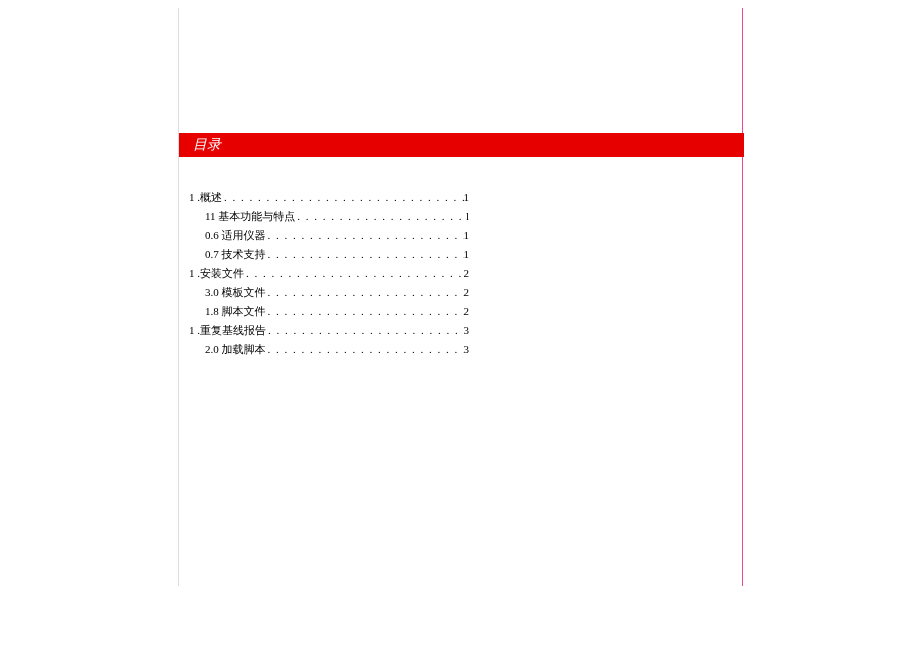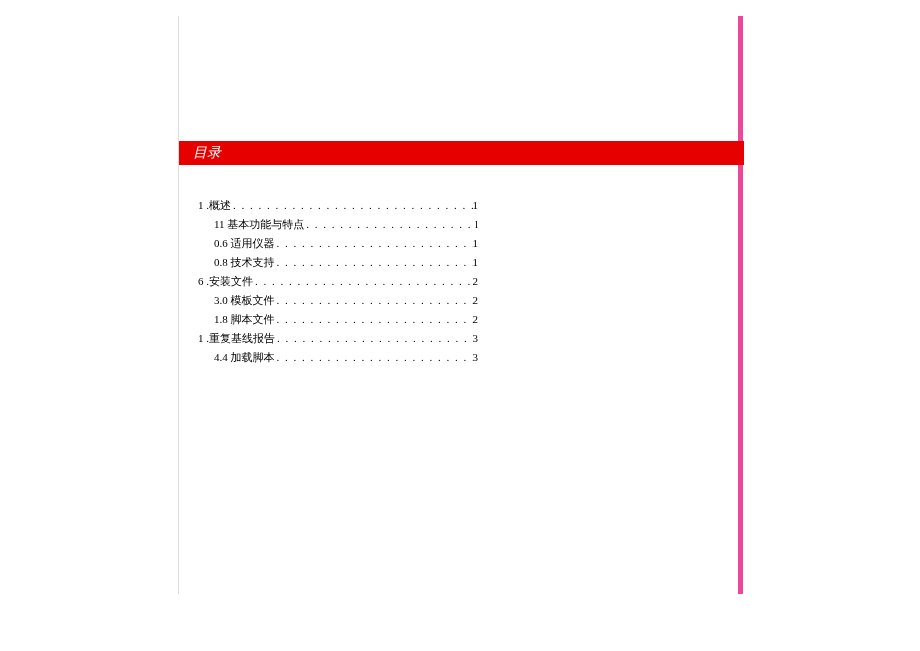--- a/index.html
+++ b/index.html
@@ -12,26 +12,26 @@
       height: 651px;
       background: #fff;
       font-family: "SimSun", "宋体", serif;
       font-size: 12px;
       color: #000;
       position: relative;
     }
     .page-container {
       position: absolute;
       left: 178px;
-      top: 16px;
+      top: 8px;
       width: 565px;
       height: 578px;
       background: #fff;
       border-left: 1px solid #ddd;
-      border-right: 5px solid #ec4899;
+      border-right: 1px solid #ec4899;
     }
     .header-bar {
       position: absolute;
       top: 125px;
       left: 0;
       width: 565px;
       height: 24px;
       background: #e60000;
       display: flex;
       align-items: center;
@@ -42,21 +42,20 @@
       font-style: italic;
       font-size: 14px;
       font-family: "SimSun", "宋体", serif;
     }
     .toc-container {
       position: absolute;
       top: 180px;
       left: 10px;
       width: 280px;
       line-height: 18px;
-      margin-left: 9px;
     }
     .toc-row {
       display: flex;
       align-items: baseline;
       white-space: nowrap;
       margin-bottom: 1px;
       font-size: 11px;
     }
     .toc-row.level-1 {
       padding-left: 0;
@@ -96,43 +95,43 @@
       <span class="toc-label">11 基本功能与特点</span>
       <span class="toc-dots">. . . . . . . . . . . . . . . . . . . . . . . . . . . . . . . . . . . . . . . . . . . . . . . . . . . . . . . . . . . .</span>
       <span class="toc-page">l</span>
     </div>
     <div class="toc-row level-2">
       <span class="toc-label">0.6    适用仪器</span>
       <span class="toc-dots">. . . . . . . . . . . . . . . . . . . . . . . . . . . . . . . . . . . . . . . . . . . . . . . . . . . . . . . . . . . .</span>
       <span class="toc-page">1</span>
     </div>
     <div class="toc-row level-2">
-      <span class="toc-label">0.8    技术支持</span>
+      <span class="toc-label">0.7    技术支持</span>
       <span class="toc-dots">. . . . . . . . . . . . . . . . . . . . . . . . . . . . . . . . . . . . . . . . . . . . . . . . . . . . . . . . . . . .</span>
       <span class="toc-page">1</span>
     </div>
     <div class="toc-row level-1">
-      <span class="toc-label">6    .安装文件</span>
+      <span class="toc-label">1    .安装文件</span>
       <span class="toc-dots">. . . . . . . . . . . . . . . . . . . . . . . . . . . . . . . . . . . . . . . . . . . . . . . . . . . . . . . . . . . .</span>
       <span class="toc-page">2</span>
     </div>
     <div class="toc-row level-2">
       <span class="toc-label">3.0    模板文件</span>
       <span class="toc-dots">. . . . . . . . . . . . . . . . . . . . . . . . . . . . . . . . . . . . . . . . . . . . . . . . . . . . . . . . . . . .</span>
       <span class="toc-page">2</span>
     </div>
     <div class="toc-row level-2">
       <span class="toc-label">1.8    脚本文件</span>
       <span class="toc-dots">. . . . . . . . . . . . . . . . . . . . . . . . . . . . . . . . . . . . . . . . . . . . . . . . . . . . . . . . . . . .</span>
       <span class="toc-page">2</span>
     </div>
     <div class="toc-row level-1">
       <span class="toc-label">1    .重复基线报告</span>
       <span class="toc-dots">. . . . . . . . . . . . . . . . . . . . . . . . . . . . . . . . . . . . . . . . . . . . . . . . . . . . . . . . . . . .</span>
       <span class="toc-page">3</span>
     </div>
     <div class="toc-row level-2">
-      <span class="toc-label">4.4    加载脚本</span>
+      <span class="toc-label">2.0    加载脚本</span>
       <span class="toc-dots">. . . . . . . . . . . . . . . . . . . . . . . . . . . . . . . . . . . . . . . . . . . . . . . . . . . . . . . . . . . .</span>
       <span class="toc-page">3</span>
     </div>
   </div>
 </div>
 
 </body></html>

